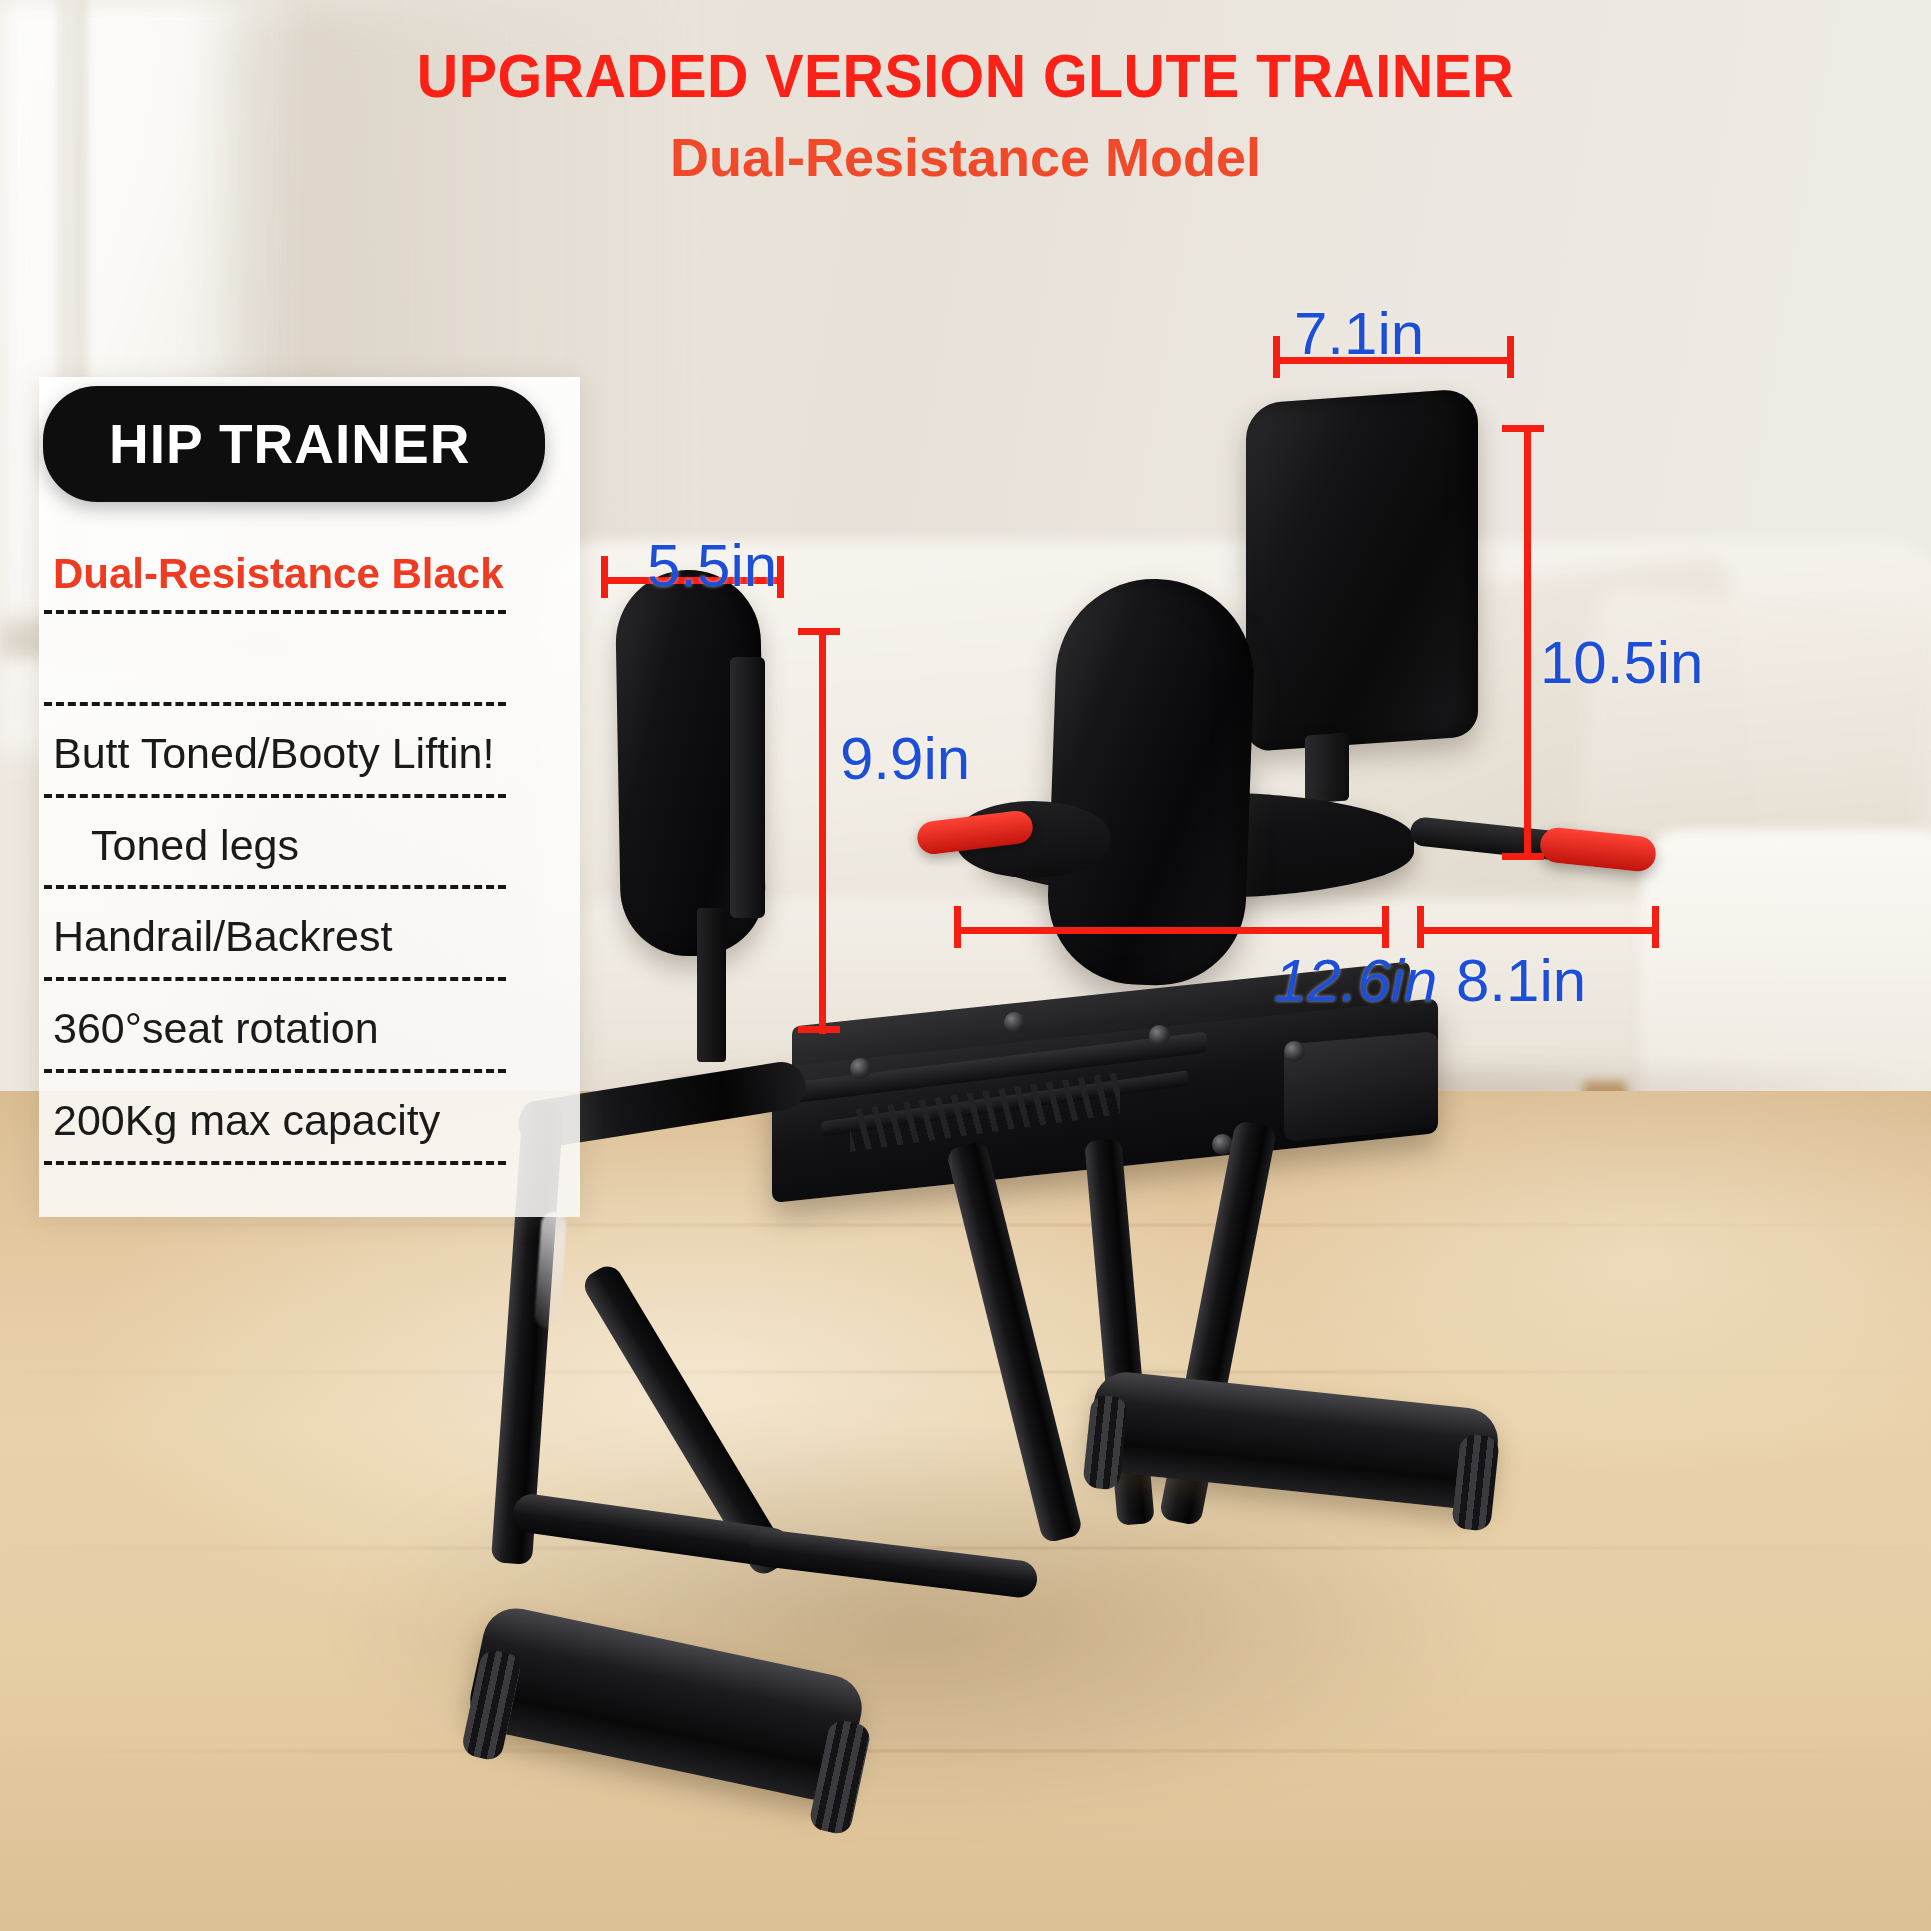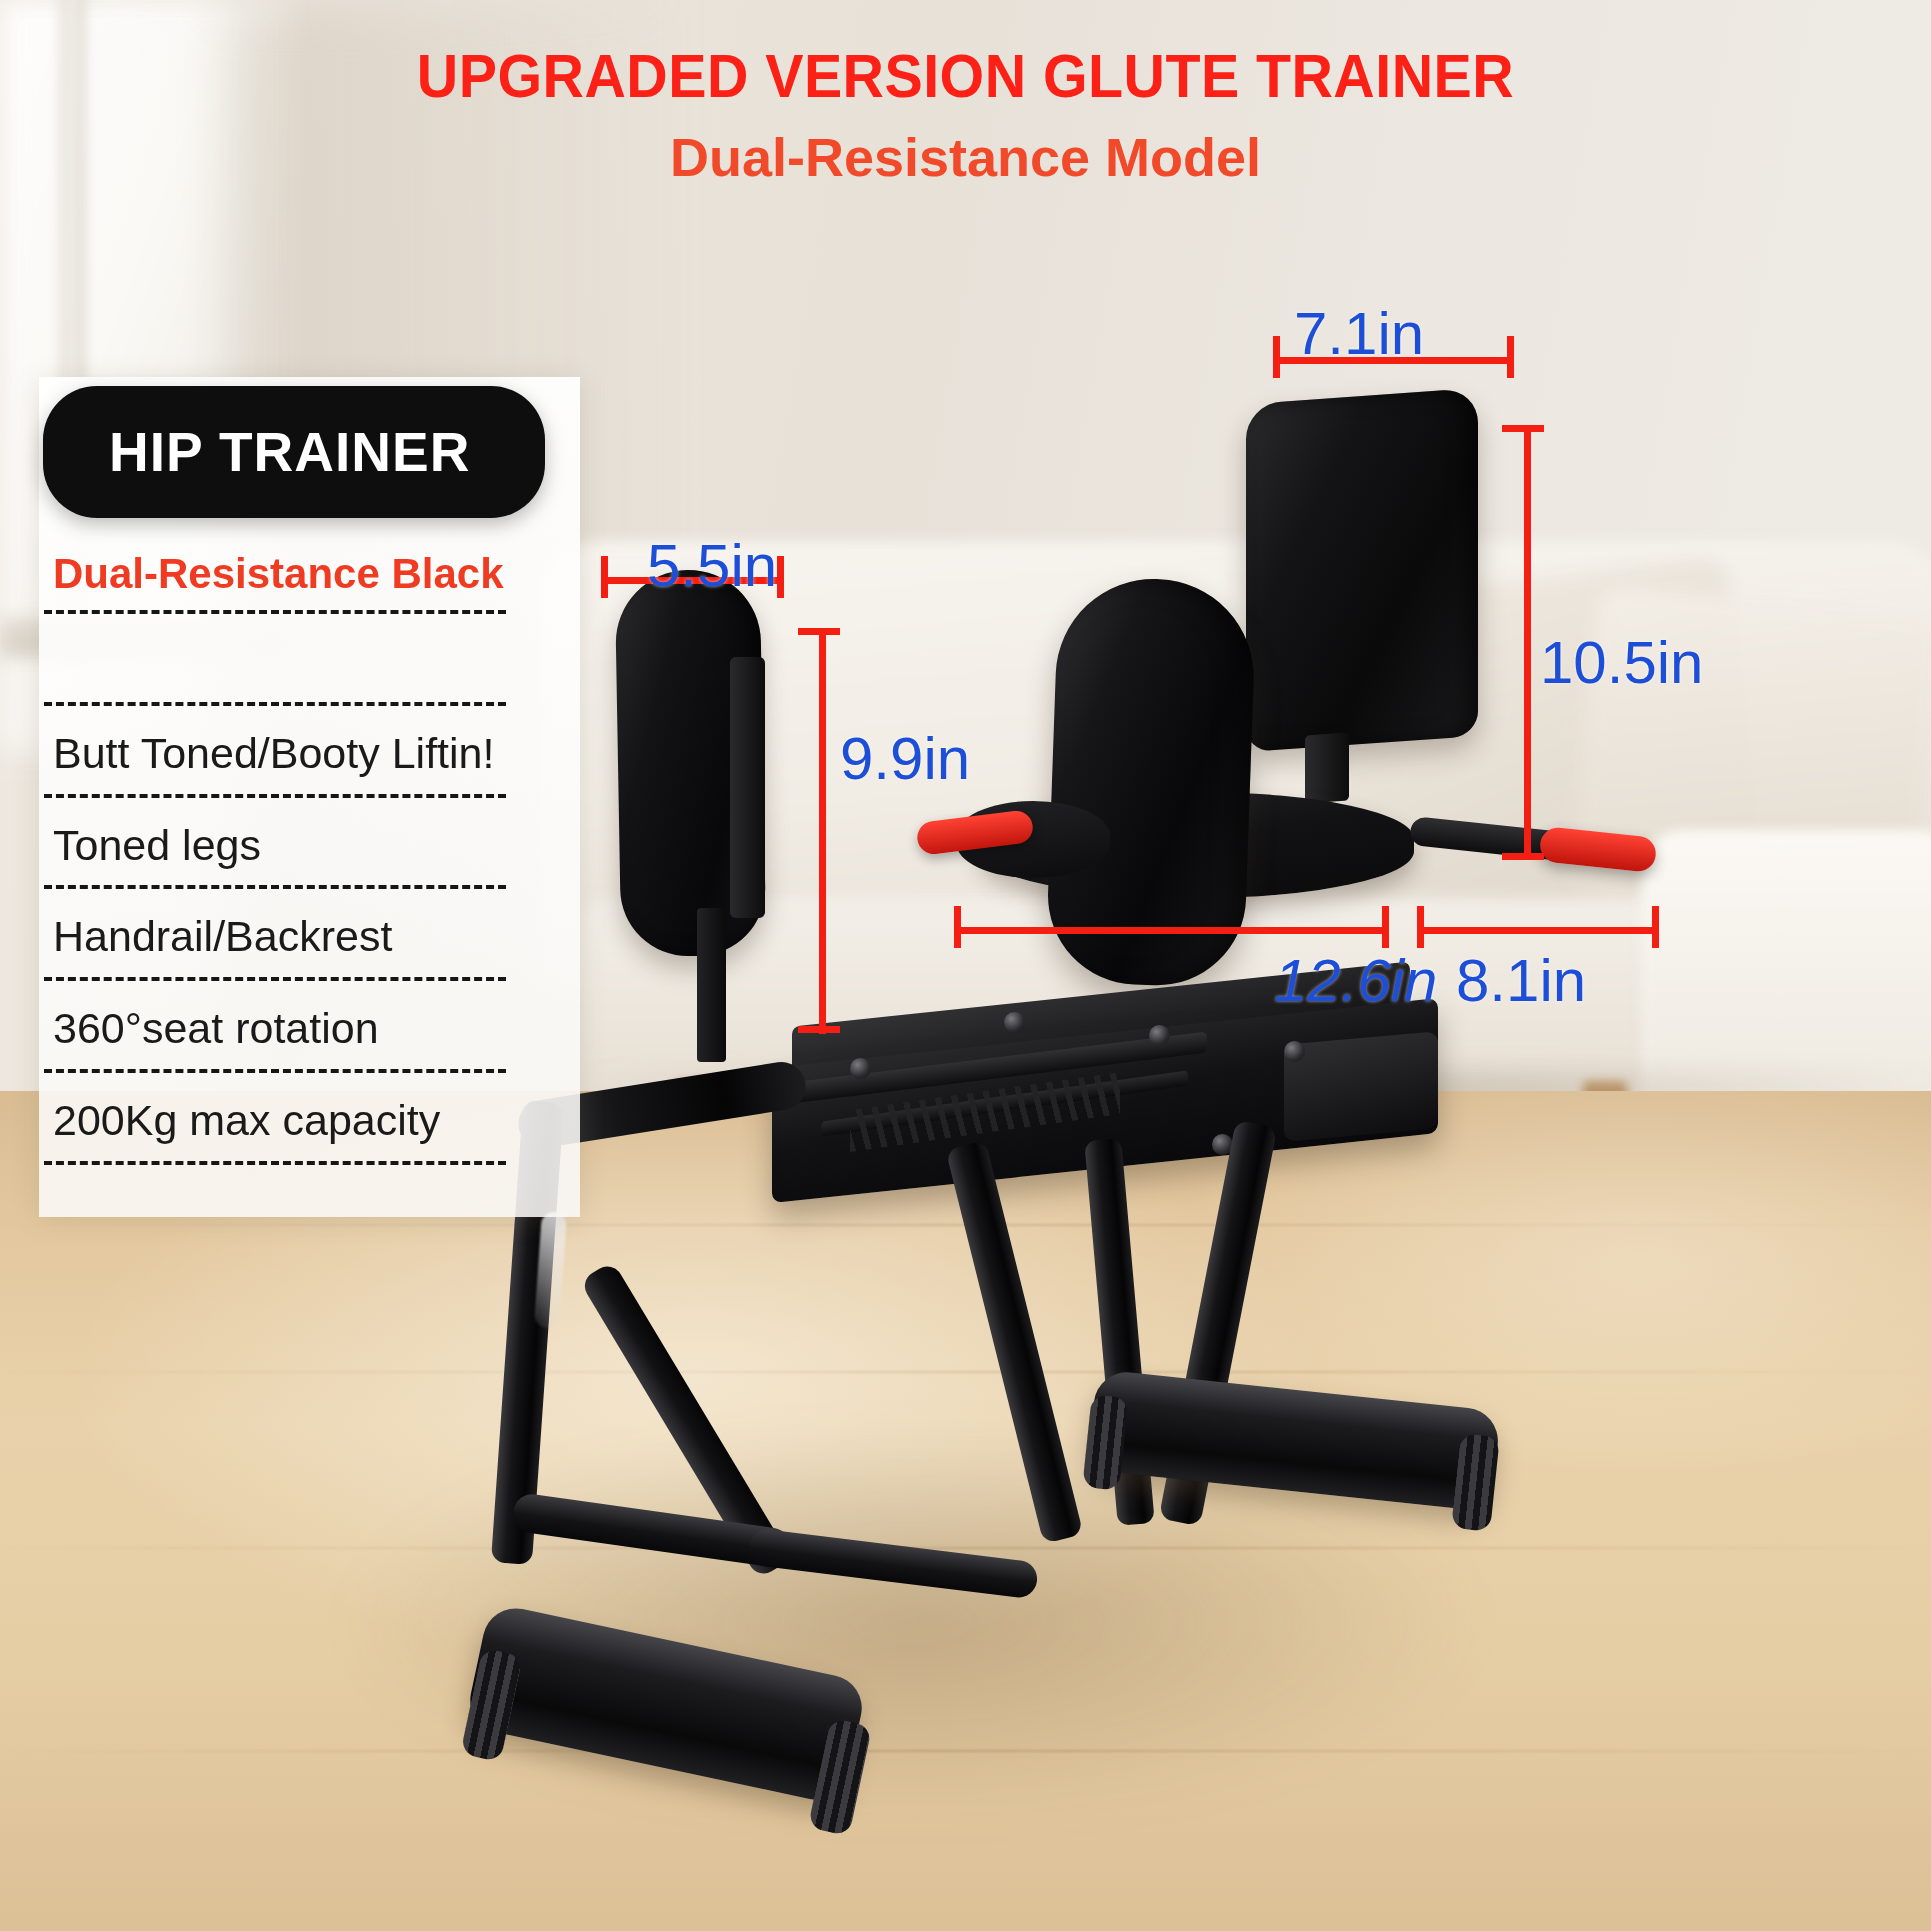--- a/index.html
+++ b/index.html
@@ -114,21 +114,21 @@
   }
 
   
   .info-card{
     position:absolute;left:39px;top:377px;width:541px;height:840px;
     background:linear-gradient(180deg,rgba(255,255,255,.93),rgba(250,249,246,.88));
     box-shadow:0 2.9px 25px rgba(120,105,85,.18);
   }
   .pill{
     position:absolute;left:43px;top:386px;
-    width:502px;height:132px;border-radius:54px;
+    width:502px;height:116px;border-radius:54px;
     background:#0e0e0e;
     display:flex;align-items:center;
     box-shadow:0 6.8px 19.3px rgba(0,0,0,.26);
   }
   .pill-label{
     color:#ffffff;font-weight:bold;font-size:55px;letter-spacing:1px;
     padding-left:66px;white-space:nowrap;
   }
   .panel-head{
     position:absolute;left:53px;top:550px;width:502px;
@@ -492,21 +492,21 @@
   <div class="pill">
     <span class="pill-label">HIP TRAINER</span>
   </div>
 
   <div class="panel-head">Dual-Resistance Black</div>
 
   <div class="dash" style="top:610px;"></div>
   <div class="dash" style="top:702px;"></div>
   <div class="feat" style="top:729px;">Butt Toned/Booty Liftin!</div>
   <div class="dash" style="top:794px;"></div>
-  <div class="feat" style="top:821px;">Toned legs</div>
+  <div class="feat" style="top:821px;margin-left:38px;">Toned legs</div>
   <div class="dash" style="top:885px;"></div>
   <div class="feat" style="top:912px;">Handrail/Backrest</div>
   <div class="dash" style="top:977px;"></div>
   <div class="feat" style="top:1004px;">360°seat rotation</div>
   <div class="dash" style="top:1069px;"></div>
   <div class="feat" style="top:1096px;">200Kg max capacity</div>
   <div class="dash" style="top:1161px;"></div>
 
 </div>
 

